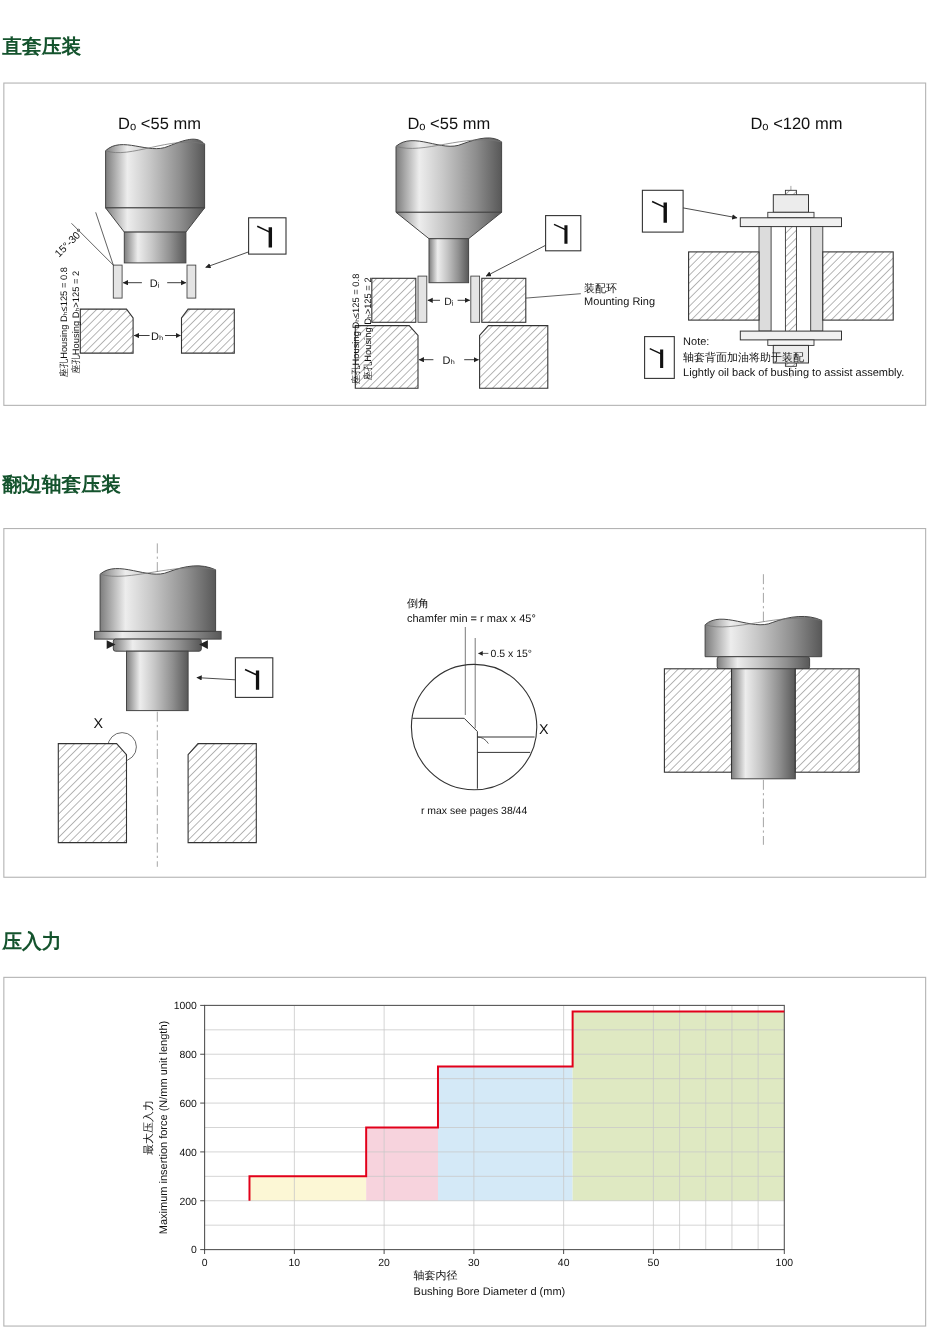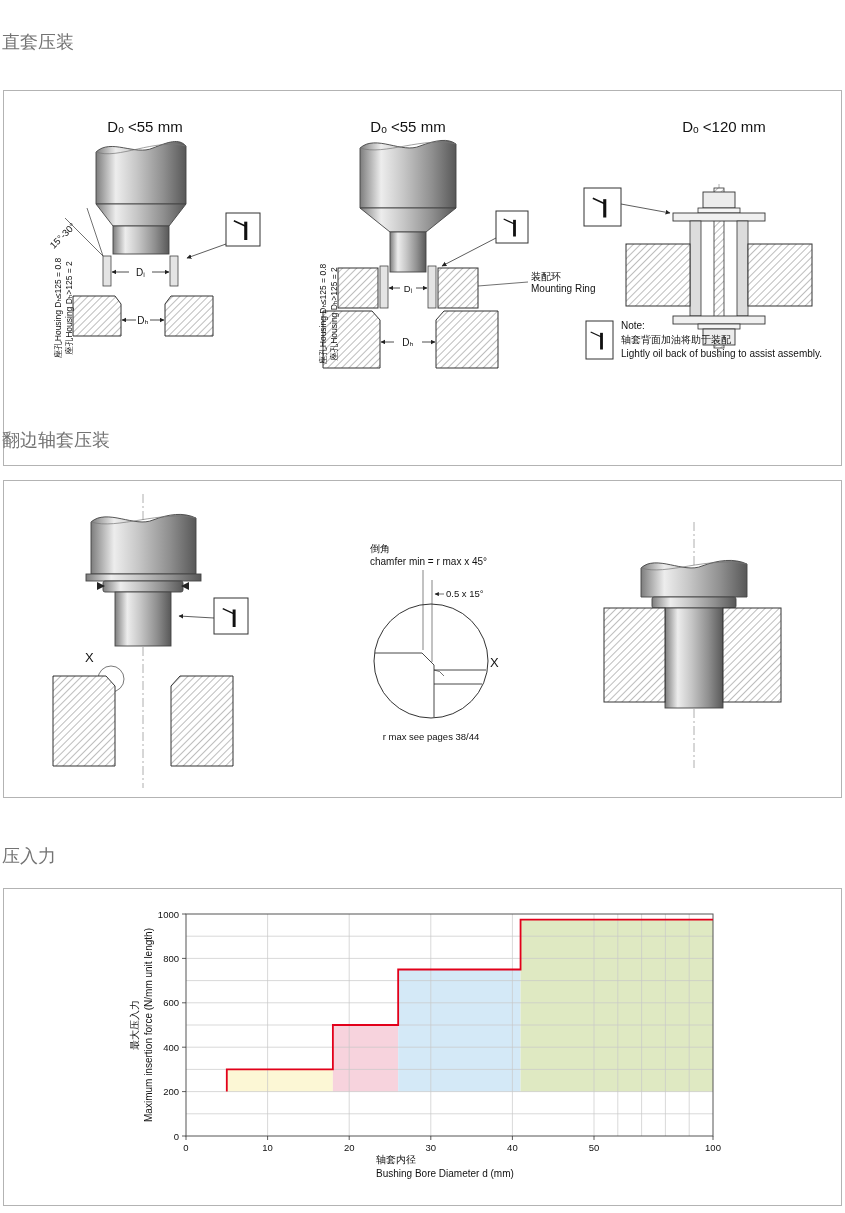--- a/index.html
+++ b/index.html
@@ -1,18 +1,18 @@
 <!DOCTYPE html>
 <html><head>
 <meta charset="utf-8">
 <style>
   *{margin:0;padding:0;box-sizing:border-box}
   html,body{background:#fff}
   body{width:845px;height:1213px;position:relative;font-family:"Liberation Sans","DejaVu Sans",sans-serif;color:#111}
-  .sec-heading{position:absolute;left:2px;font-size:18px;font-weight:normal;color:#737373}
+  .sec-heading{position:absolute;left:2px;font-size:18px;font-weight:bold;color:#14532d}
   .panel{position:absolute;left:3px;width:839px;border:1px solid #b3b3b3;background:#fff}
   .abs{position:absolute}
   svg text{font-family:"Liberation Sans","DejaVu Sans",sans-serif;fill:#111}
 </style>
 </head>
 <body>
 
 <svg width="0" height="0" style="position:absolute" aria-hidden="true">
   <defs>
     <pattern id="hatch" patternUnits="userSpaceOnUse" width="5" height="5" patternTransform="rotate(45)">
@@ -31,21 +31,21 @@
     </marker>
     <symbol id="press-icon-sym" viewBox="0 0 24 28">
       <path d="M2,5 L15,11" stroke="#111" stroke-width="1.6" fill="none"></path>
       <path d="M15,6 L15,26" stroke="#111" stroke-width="3.4" fill="none"></path>
     </symbol>
   </defs>
 </svg>
 
 <div class="sec-heading" style="top:30px">直套压装</div>
 
-<div class="panel" id="p1" style="top:90px;height:376px">
+<div class="panel" id="p1" style="top:75px;height:294px">
 
   <svg class="abs" style="left:29px;top:5px" width="270" height="285" viewBox="0 0 270 285">
     <text x="112" y="36" font-size="15" text-anchor="middle">Dₒ &lt;55 mm</text>
     <g>
       <path d="M63,56 C78,42 102,60 120,52 C135,46 146,42 153,50 L153,108 L63,108 Z" fill="url(#cyl)" stroke="#444" stroke-width="0.9"></path>
       <path d="M63,56 C85,64 122,42 153,50" fill="none" stroke="#777" stroke-width="0.7"></path>
       <polygon points="63,108 153,108 136,130 80,130" fill="url(#cyl)" stroke="#444" stroke-width="0.9"></polygon>
       <rect x="80" y="130" width="56" height="28" fill="url(#cyl)" stroke="#444" stroke-width="0.9"></rect>
     </g>
     <g>

